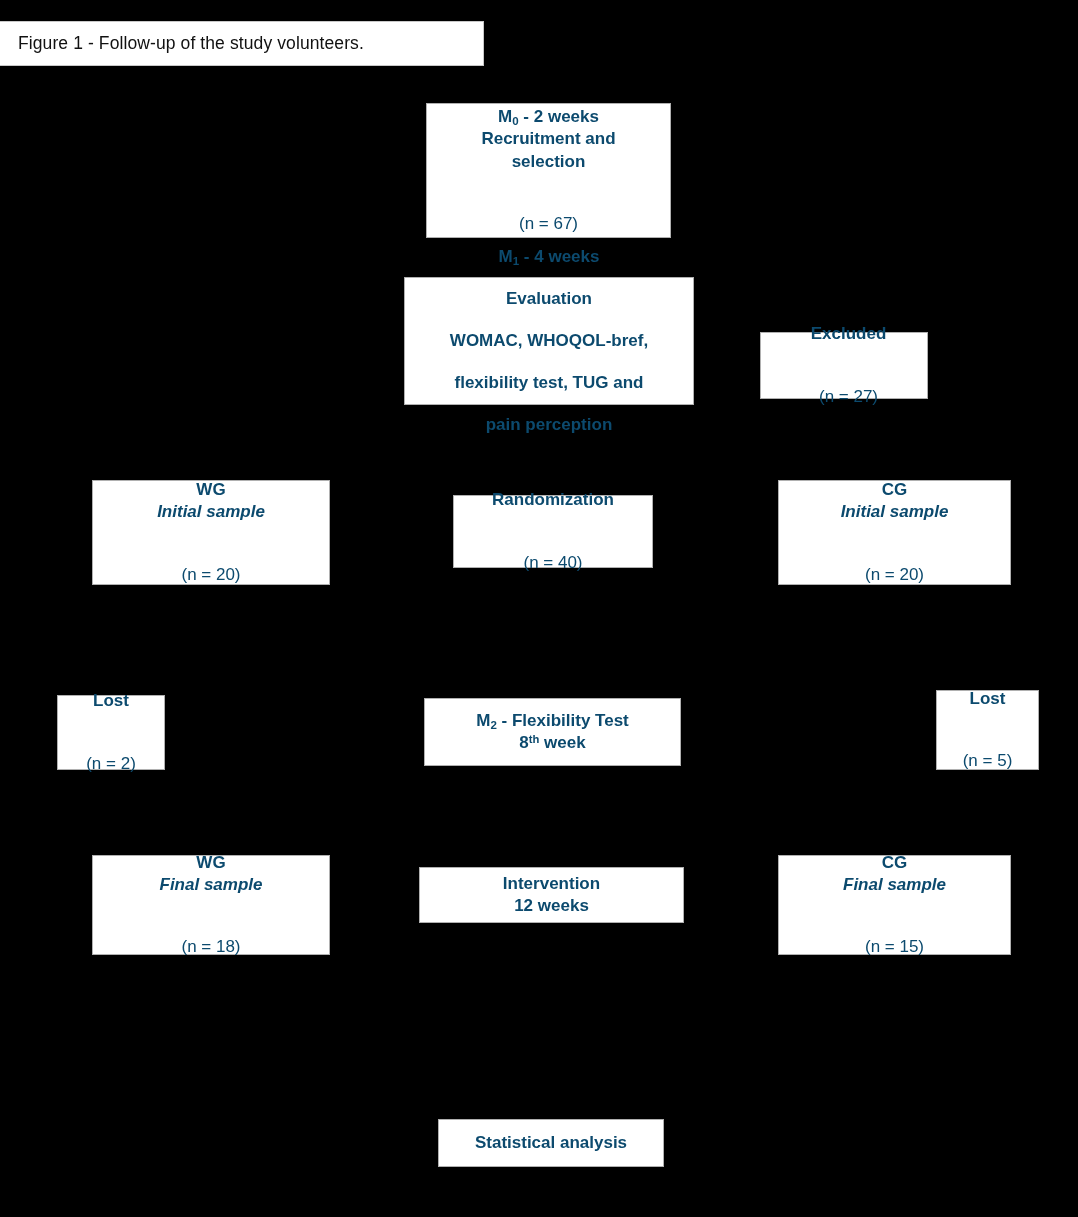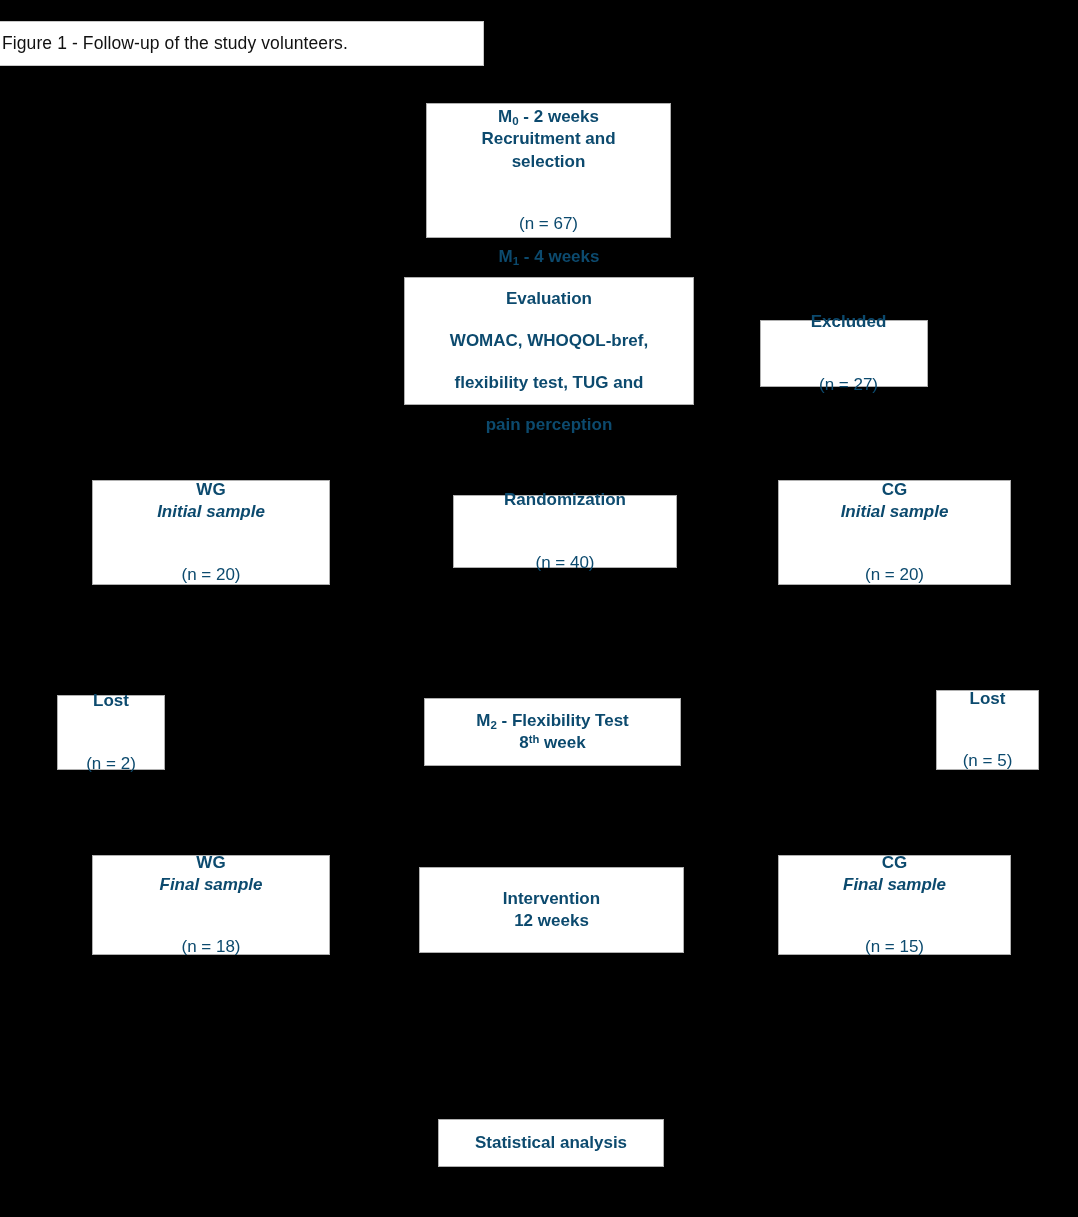--- a/index.html
+++ b/index.html
@@ -28,21 +28,21 @@
     left: 0px;
     top: 21px;
     width: 484px;
     height: 45px;
     background: #ffffff;
     border: 1px solid #c8c8c8;
     border-left: none;
     box-sizing: border-box;
     display: flex;
     align-items: center;
-    padding-left: 2px;
+    padding-left: 18px;
   }
   .caption-text {
     font-size: 17.5px;
     color: #111111;
     font-weight: 400;
     letter-spacing: 0.1px;
     white-space: nowrap;
   }
 
   
@@ -76,29 +76,29 @@
   }
   sup {
     font-size: 0.66em;
     vertical-align: 0.42em;
     line-height: 0;
   }
 
   
   #node-m0            { left: 426px; top: 103px;  width: 245px; height: 135px; }
   #node-m1            { left: 404px; top: 277px;  width: 290px; height: 128px; gap: 20px; }
-  #node-excluded      { left: 760px; top: 320px;  width: 168px; height: 67px; padding-left: 15px;  }
+  #node-excluded      { left: 760px; top: 332px;  width: 168px; height: 67px; padding-left: 15px;  }
   #node-wg-initial    { left: 92px;  top: 480px;  width: 238px; height: 105px; }
-  #node-randomization { left: 453px; top: 495px;  width: 224px; height: 73px;  }
+  #node-randomization { left: 453px; top: 495px;  width: 200px; height: 73px;  }
   #node-cg-initial    { left: 778px; top: 480px;  width: 233px; height: 105px; }
   #node-lost-wg       { left: 57px;  top: 695px;  width: 108px; height: 75px;  }
   #node-m2            { left: 424px; top: 698px;  width: 257px; height: 68px;  }
   #node-lost-cg       { left: 936px; top: 690px;  width: 103px; height: 80px;  }
   #node-wg-final      { left: 92px;  top: 855px;  width: 238px; height: 100px; }
-  #node-intervention  { left: 419px; top: 867px;  width: 265px; height: 86px;  }
+  #node-intervention  { left: 419px; top: 867px;  width: 265px; height: 56px;  }
   #node-cg-final      { left: 778px; top: 855px;  width: 233px; height: 100px; }
   #node-m3            { left: 444px; top: 992px;  width: 215px; height: 68px;  }
   #node-stats         { left: 438px; top: 1119px; width: 226px; height: 48px;  }
 </style>
 </head>
 <body>
 
 <div class="canvas">
 
   <div class="caption-box">

